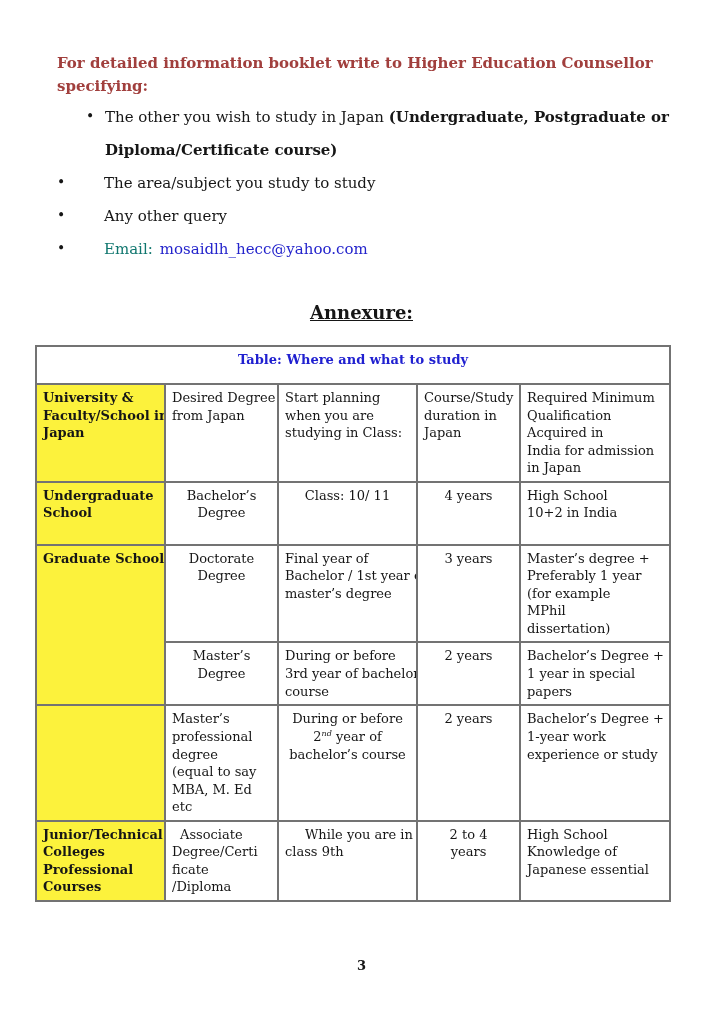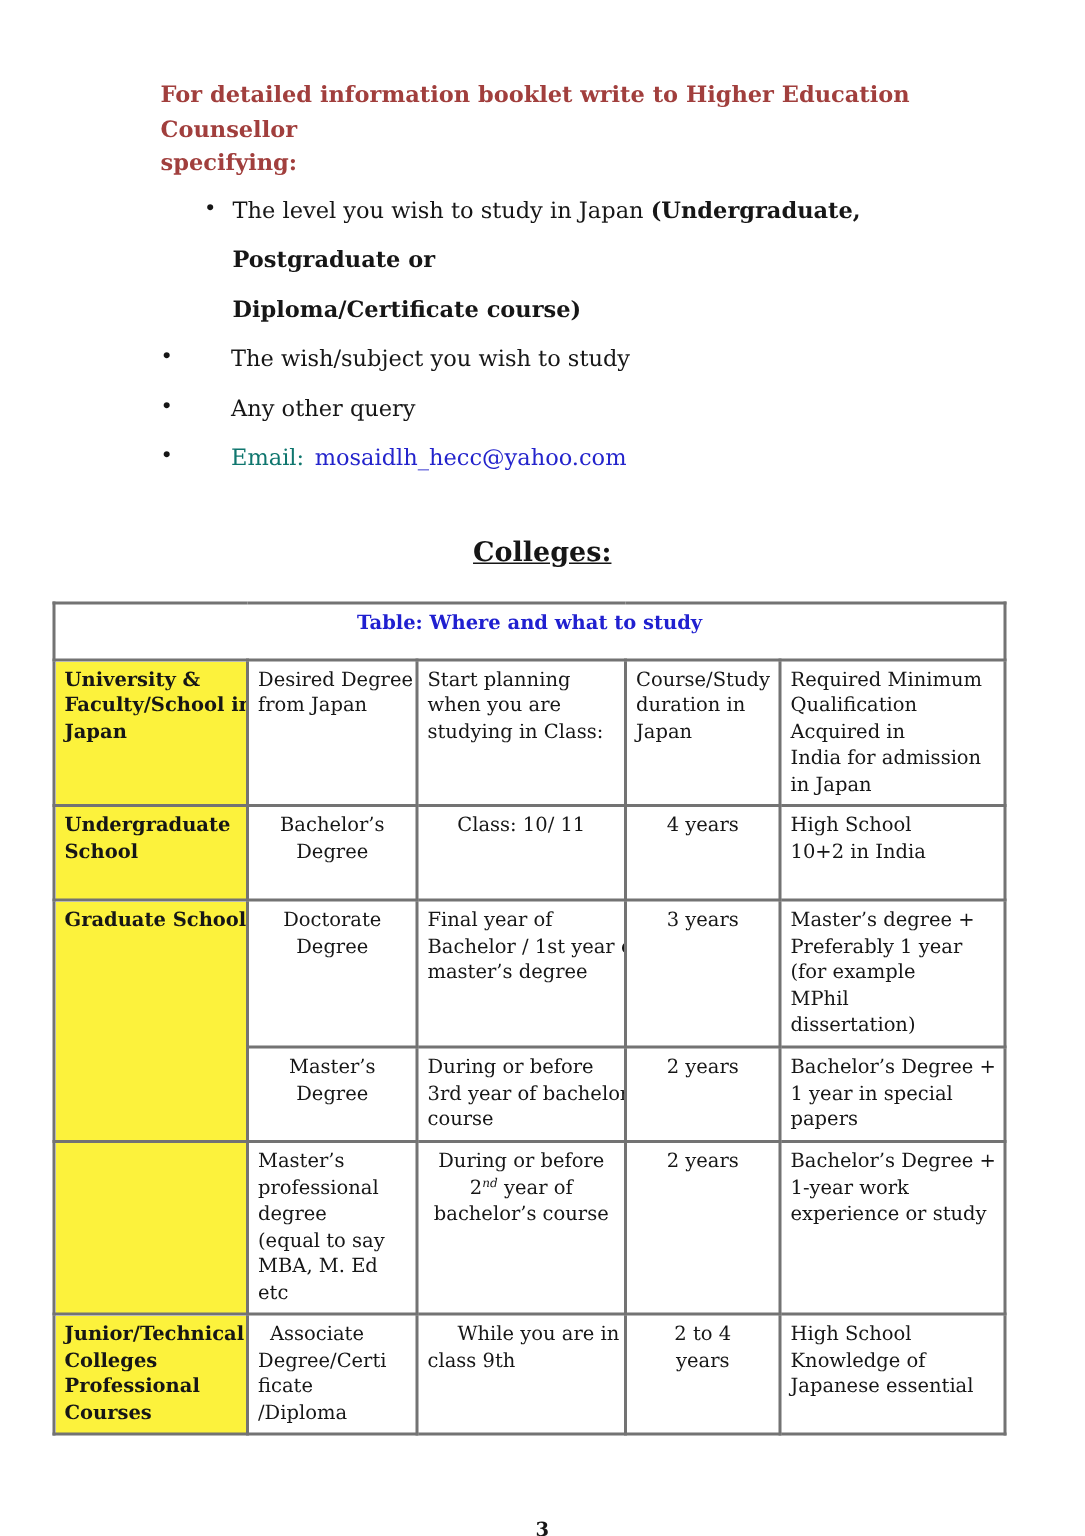--- a/index.html
+++ b/index.html
@@ -7,21 +7,21 @@
   .page {
     position: relative;
     width: 723px;
     height: 1024px;
     background: #ffffff;
     font-family: "DejaVu Serif", "Liberation Serif", serif;
     color: #161616;
     overflow: hidden;
   }
   
-  .intro { padding: 52px 50px 0 107px; }
+  .intro { padding: 52px 50px 0 57px; }
   .intro-heading {
     color: #a13f3d;
     font-weight: bold;
     font-size: 15px;
     line-height: 1.5;
     white-space: pre-line;
   }
   .bullets { margin-top: 4px; }
   .bullet { display: flex; align-items: flex-start; line-height: 2.2; font-size: 15px; }
   .bullet .dot { width: 47px; flex: 0 0 47px; font-size: 14px; }
@@ -80,39 +80,39 @@
 
 <div class="page">
 
   <div class="intro">
     <div class="intro-heading">For detailed information booklet write to Higher Education Counsellor
 specifying:</div>
 
     <div class="bullets">
       <div class="bullet b-deep">
         <span class="dot">•</span>
-        <span class="btext"><span>The level you wish to study in Japan </span><b>(Undergraduate, Postgraduate or
+        <span class="btext"><span>The other you wish to study in Japan </span><b>(Undergraduate, Postgraduate or
 Diploma/Certificate course)</b></span>
       </div>
       <div class="bullet">
         <span class="dot">•</span>
-        <span class="btext">The wish/subject you wish to study</span>
+        <span class="btext">The area/subject you study to study</span>
       </div>
       <div class="bullet">
         <span class="dot">•</span>
         <span class="btext">Any other query</span>
       </div>
       <div class="bullet">
         <span class="dot">•</span>
         <span class="btext"><span class="email-label">Email:</span><a class="email-link">mosaidlh_hecc@yahoo.com</a></span>
       </div>
     </div>
   </div>
 
-  <div class="annexure">Colleges:</div>
+  <div class="annexure">Annexure:</div>
 
   <div class="tbl-wrap">
     <table class="study">
       <colgroup>
         <col style="width:129px">
           <col style="width:113px">
           <col style="width:139px">
           <col style="width:103px">
           <col style="width:150px">
       </colgroup>

